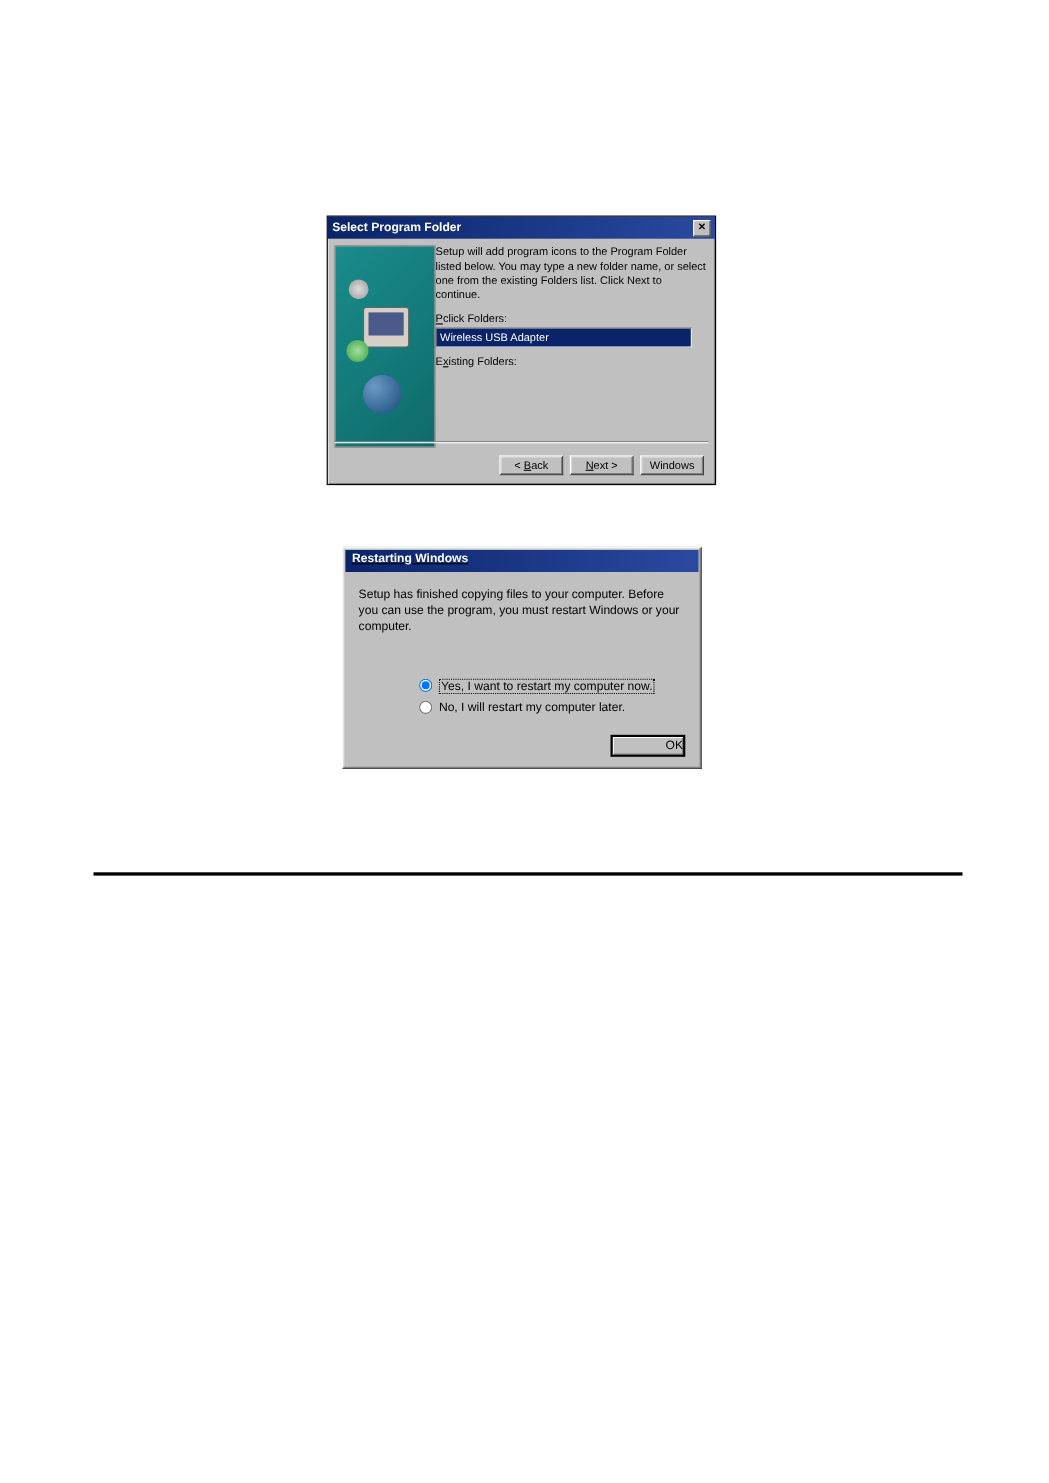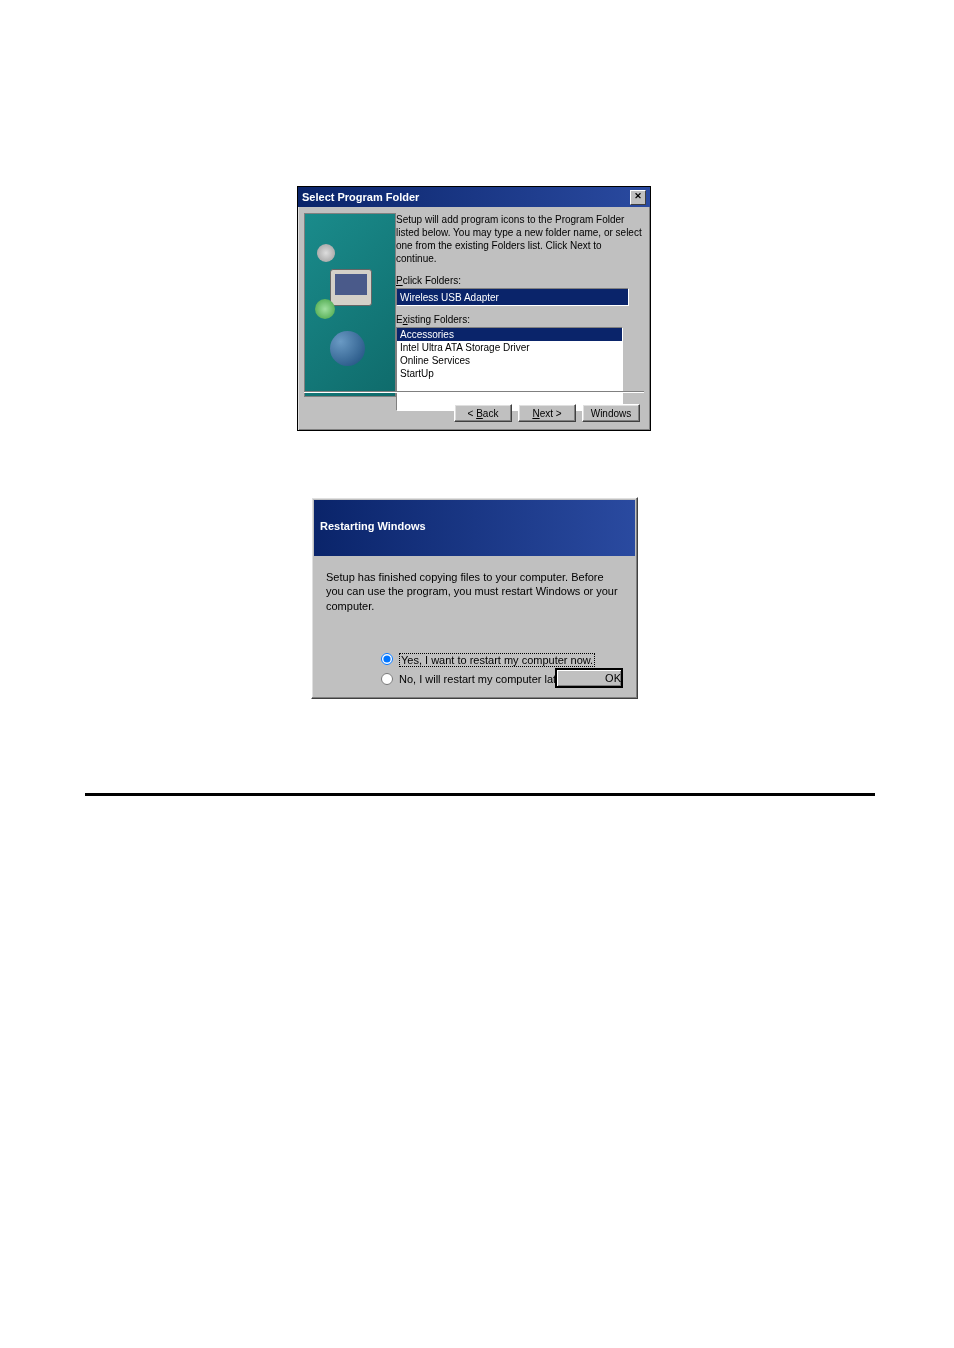--- a/index.html
+++ b/index.html
@@ -8,21 +8,21 @@
       width: 954px;
       height: 1348px;
       background: #ffffff;
       font-family: "MS Sans Serif", Tahoma, Arial, sans-serif;
       font-size: 11px;
       position: relative;
     }
     .dialog1 {
       position: absolute;
       left: 297px;
-      top: 186px;
+      top: 196px;
       width: 352px;
       height: 243px;
       background: #c0c0c0;
       border: 1px solid #000;
       box-shadow: inset 1px 1px 0 #dfdfdf, inset -1px -1px 0 #808080;
     }
     .titlebar1 {
       background: linear-gradient(90deg, #0a246a 0%, #2a4aa0 100%);
       height: 16px;
       padding: 2px 4px;
@@ -190,22 +190,23 @@
       height: 200px;
       background: #c0c0c0;
       border: 1px solid #fff;
       border-right-color: #404040;
       border-bottom-color: #404040;
       box-shadow: inset -1px -1px 0 #808080, inset 1px 1px 0 #dfdfdf;
     }
     .titlebar2 {
       background: linear-gradient(90deg, #0a246a 0%, #2a4aa0 100%);
       height: 16px;
-      padding: 20px 6px;
+      padding: 2px 6px;
       margin: 2px;
+      text-decoration: underline;
     }
     .titlebar2 .title-text {
       color: #ffffff;
       font-weight: bold;
       font-size: 11px;
     }
     .dialog2-body {
       padding: 12px 14px;
       font-size: 11px;
       color: #000;
@@ -274,26 +275,20 @@
       <div class="cd"></div>
       <div class="monitor"></div>
       <div class="disc"></div>
       <div class="globe"></div>
     </div>
     <div class="dialog1-content">
       <div class="intro-text">Setup will add program icons to the Program Folder listed below. You may type a new folder name, or select one from the existing Folders list.  Click Next to continue.</div>
       <div class="field-label"><span class="u">P</span><span>click Folders:</span></div>
       <input class="text-input" type="text" value="Wireless USB Adapter" style="">
       <div class="field-label">E<span class="u">x</span>isting Folders:</div>
-      <div class="listbox">
-        <div class="item selected">Accessories</div>
-        <div class="item">Intel Ultra ATA Storage Driver</div>
-        <div class="item">Online Services</div>
-        <div class="item">StartUp</div>
-      </div>
     </div>
   </div>
   <hr class="divider">
   <div class="button-row">
     <button class="win-btn">&lt; <span class="u">B</span>ack</button>
     <button class="win-btn"><span class="u">N</span>ext &gt;</button>
     <button class="win-btn">Windows</button>
   </div>
 </div>
 

